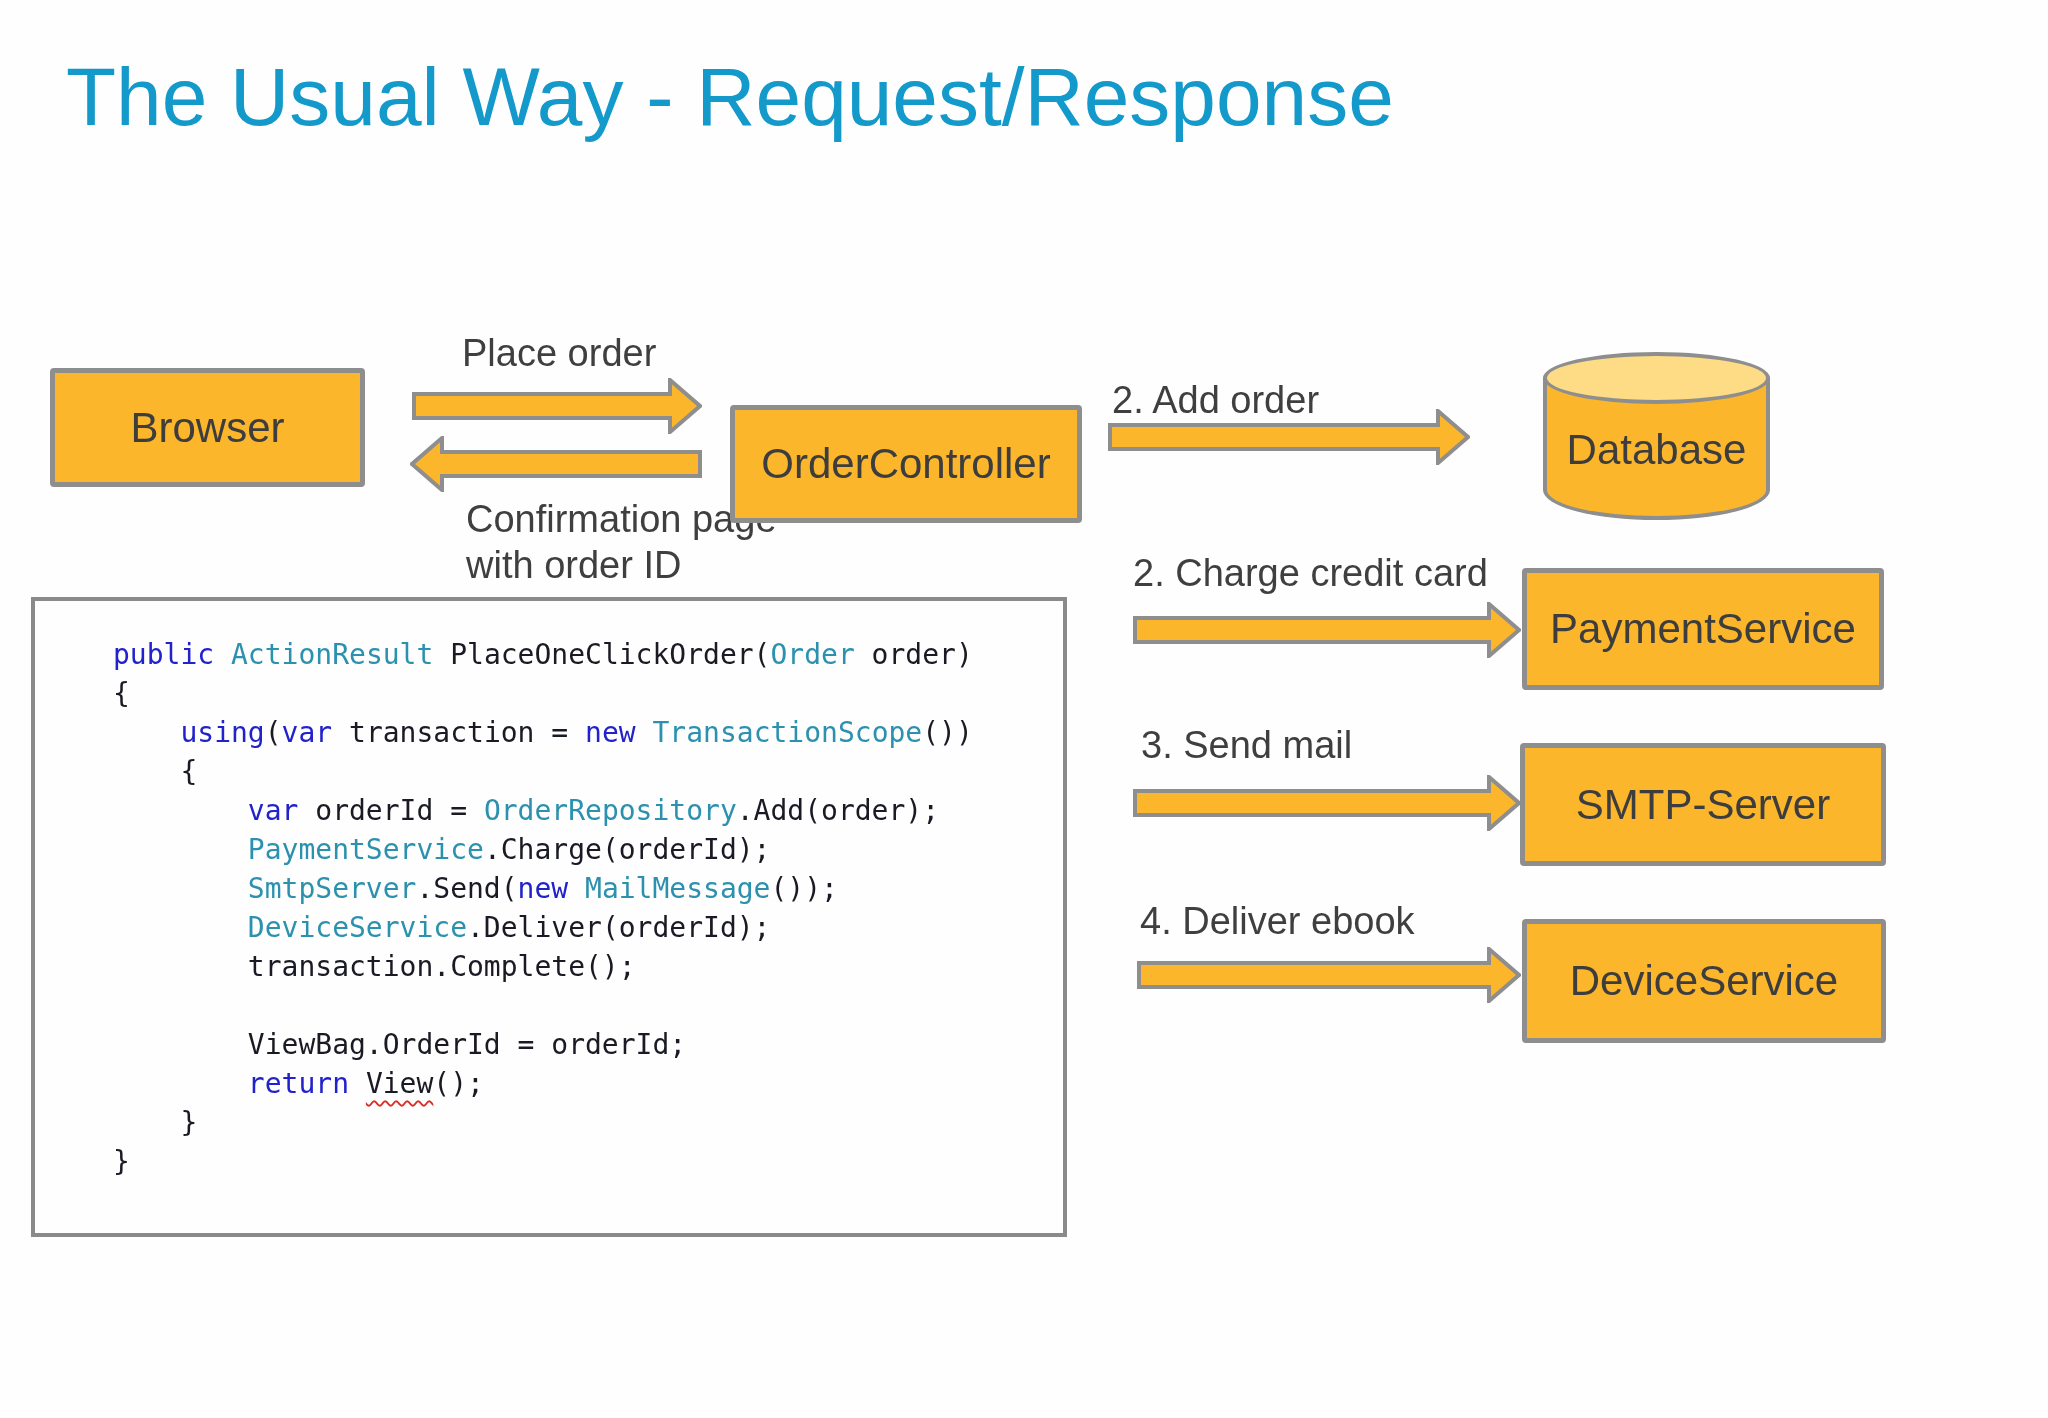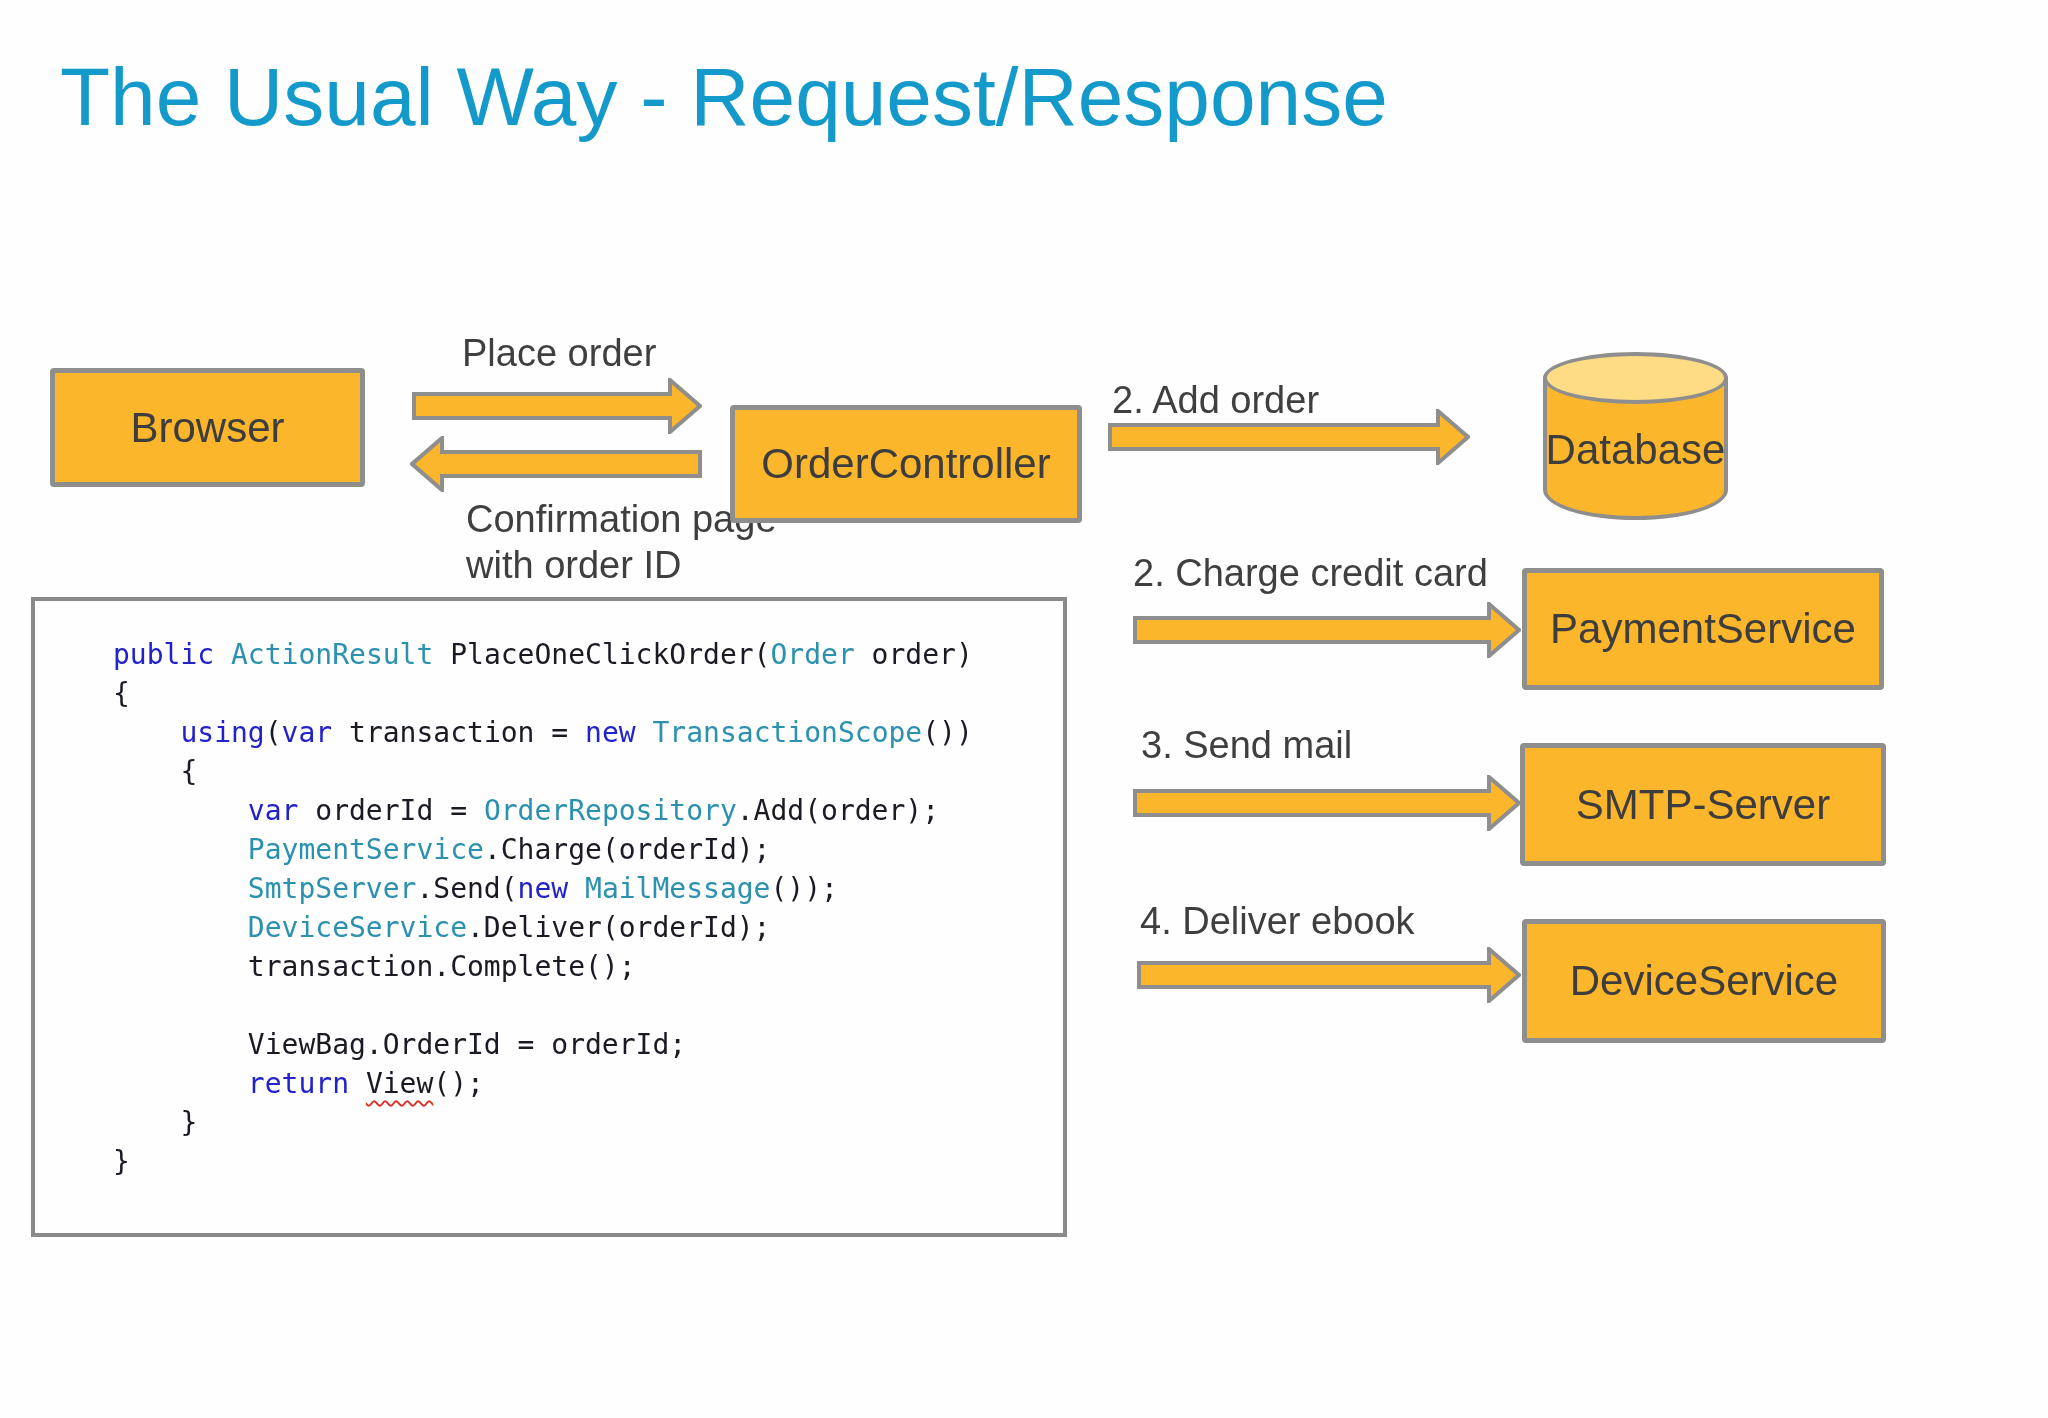--- a/index.html
+++ b/index.html
@@ -17,21 +17,21 @@
   .slide {
     position: relative;
     width: 2048px;
     height: 1418px;
     background: #FEFEFE;
     font-family: "Liberation Sans", sans-serif;
     overflow: hidden;
   }
   .title {
     position: absolute;
-    left: 60px;
+    left: 66px;
     top: 50px;
     font-size: 82px;
     color: var(--title-blue);
     white-space: nowrap;
   }
   .node {
     position: absolute;
     box-sizing: border-box;
     background: var(--orange);
     border: 5px solid var(--gray);
@@ -51,21 +51,21 @@
     line-height: 46px;
   }
   .arrow { position: absolute; display: block; }
   .arrow polygon {
     fill: var(--orange);
     stroke: var(--gray);
     stroke-width: 4;
     stroke-linejoin: miter;
   }
   
-  .cyl { position: absolute; left: 1543px; top: 352px; width: 185px; height: 168px; }
+  .cyl { position: absolute; left: 1543px; top: 352px; width: 185px; height: 168px; padding-left: 42px; }
   .cyl-body {
     position: absolute; left: 0; right: 0; top: 26px; bottom: 0;
     box-sizing: border-box;
     background: var(--orange);
     border: 4px solid var(--gray);
     border-top: none;
     border-radius: 0 0 50% 50% / 0 0 30px 30px;
   }
   .cyl-top {
     position: absolute; left: 0; top: 0; width: 100%; height: 52px;

